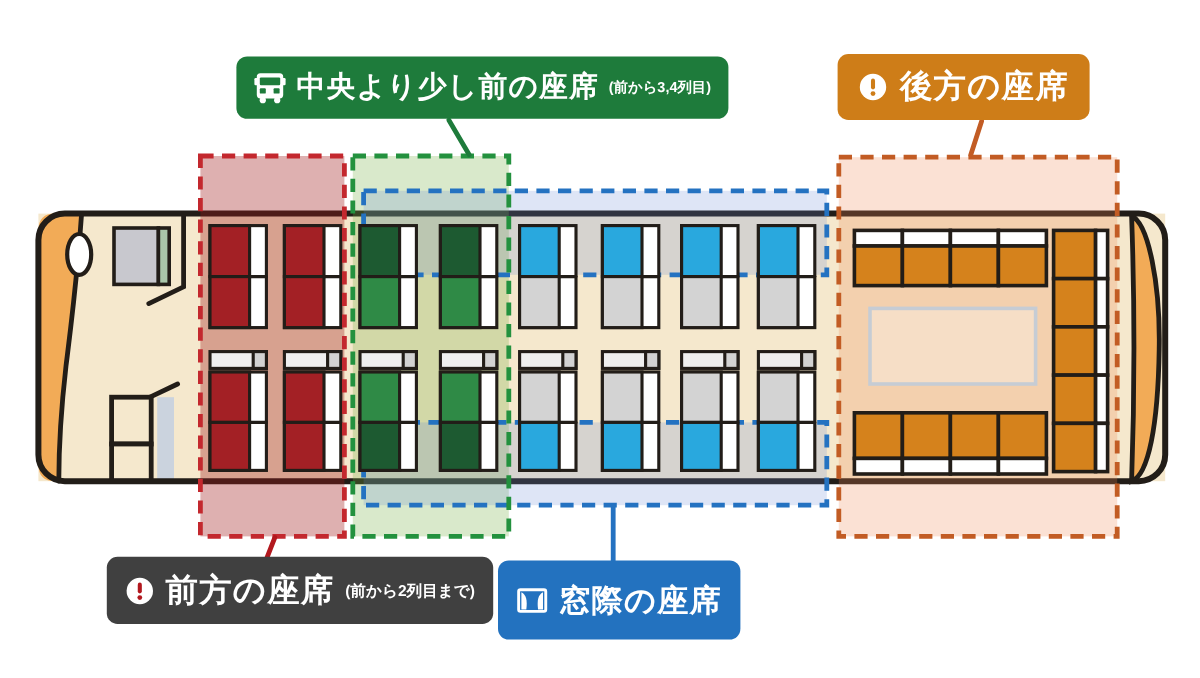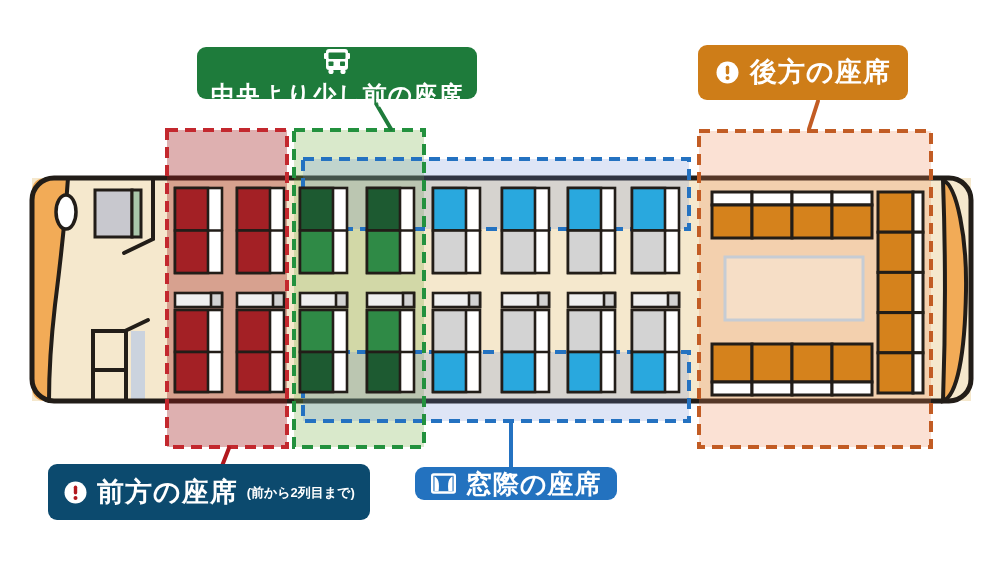--- a/index.html
+++ b/index.html
@@ -12,21 +12,21 @@
   .callout .sub{letter-spacing:0;}
   .callout svg{display:block;}
   #callout-mid-front{left:197px;top:47px;height:52px;padding:0 14px;gap:8px;}
   #callout-mid-front .main{font-size:24px;}
   #callout-mid-front .sub{font-size:12px;}
   #callout-rear{left:698px;top:45px;height:55px;padding:0 17px;gap:10px;}
   #callout-rear .main{font-size:27px;}
   #callout-front{left:48px;top:464px;height:56px;padding:0 15px;gap:9px;}
   #callout-front .main{font-size:27px;}
   #callout-front .sub{font-size:13px;}
-  #callout-window{left:415px;top:467px;height:33px;padding:0 15px;gap:9px;}
+  #callout-window{left:415px;top:467px;height:66px;padding:0 15px;gap:9px;}
   #callout-window .main{font-size:26px;}
 </style>
 </head>
 <body>
 
 <div id="stage">
 
   <svg id="bus-svg" width="1000" height="565" viewBox="0 0 1000 565">
       <g>
         <rect x="32" y="178" width="939" height="223" fill="#F5E8CD"></rect>
@@ -171,21 +171,21 @@
         <rect x="699" y="131" width="232" height="316" fill="none" stroke="#C25C24" stroke-width="4" stroke-dasharray="11 7"></rect>
       </g>
       <g>
         <path d="M374,100 L391,129" fill="none" stroke="#1E7B3B" stroke-width="4" stroke-linecap="round"></path>
         <path d="M818,101 L809,129" fill="none" stroke="#C25C24" stroke-width="4" stroke-linecap="round"></path>
         <path d="M229,448 L222,466" fill="none" stroke="#B2181E" stroke-width="4" stroke-linecap="round"></path>
         <path d="M511,422 L511,468" fill="none" stroke="#2472C1" stroke-width="4" stroke-linecap="round"></path>
       </g>
     </svg>
 
-  <div class="callout" id="callout-mid-front" style="background: rgb(30, 123, 59); flex-direction: column;">
+  <div class="callout" id="callout-mid-front" style="background: rgb(30, 123, 59);">
     <span>
       <svg width="28" height="28" viewBox="0 0 28 28">
         <rect x="1" y="6" width="3" height="6" rx="1" fill="#fff"></rect>
         <rect x="24" y="6" width="3" height="6" rx="1" fill="#fff"></rect>
         <rect x="3" y="2" width="22" height="21" rx="3" fill="#fff"></rect>
         <rect x="5.5" y="5.5" width="17" height="6.5" rx="1" class="cut" fill="#1E7B3B"></rect>
         <rect x="5.5" y="14.5" width="5" height="4.5" rx="0.8" class="cut" fill="#1E7B3B"></rect>
         <rect x="17" y="14.5" width="5" height="4.5" rx="0.8" class="cut" fill="#1E7B3B"></rect>
         <circle cx="8" cy="24.5" r="2.6" fill="#fff"></circle>
         <circle cx="20" cy="24.5" r="2.6" fill="#fff"></circle>
@@ -199,21 +199,21 @@
     <span>
       <svg width="25" height="25" viewBox="0 0 25 25">
         <circle cx="12.5" cy="12.5" r="11" fill="#fff"></circle>
         <rect x="10.8" y="5.5" width="3.4" height="9" rx="1.7" class="cut" fill="#CE7D18"></rect>
         <circle cx="12.5" cy="18" r="2" class="cut" fill="#CE7D18"></circle>
       </svg>
     </span>
     <span class="main">後方の座席</span>
   </div>
 
-  <div class="callout" id="callout-front" style="background: #0c4a6e;">
+  <div class="callout" id="callout-front" style="background: #404040; margin-left: 41px;">
     <span>
       <svg width="25" height="25" viewBox="0 0 25 25">
         <circle cx="12.5" cy="12.5" r="11" fill="#fff"></circle>
         <rect x="10.8" y="5.5" width="3.4" height="9" rx="1.7" class="cut" fill="#B2181E"></rect>
         <circle cx="12.5" cy="18" r="2" class="cut" fill="#B2181E"></circle>
       </svg>
     </span>
     <span class="main">前方の座席</span>
     <span class="sub">(前から2列目まで)</span>
   </div>

